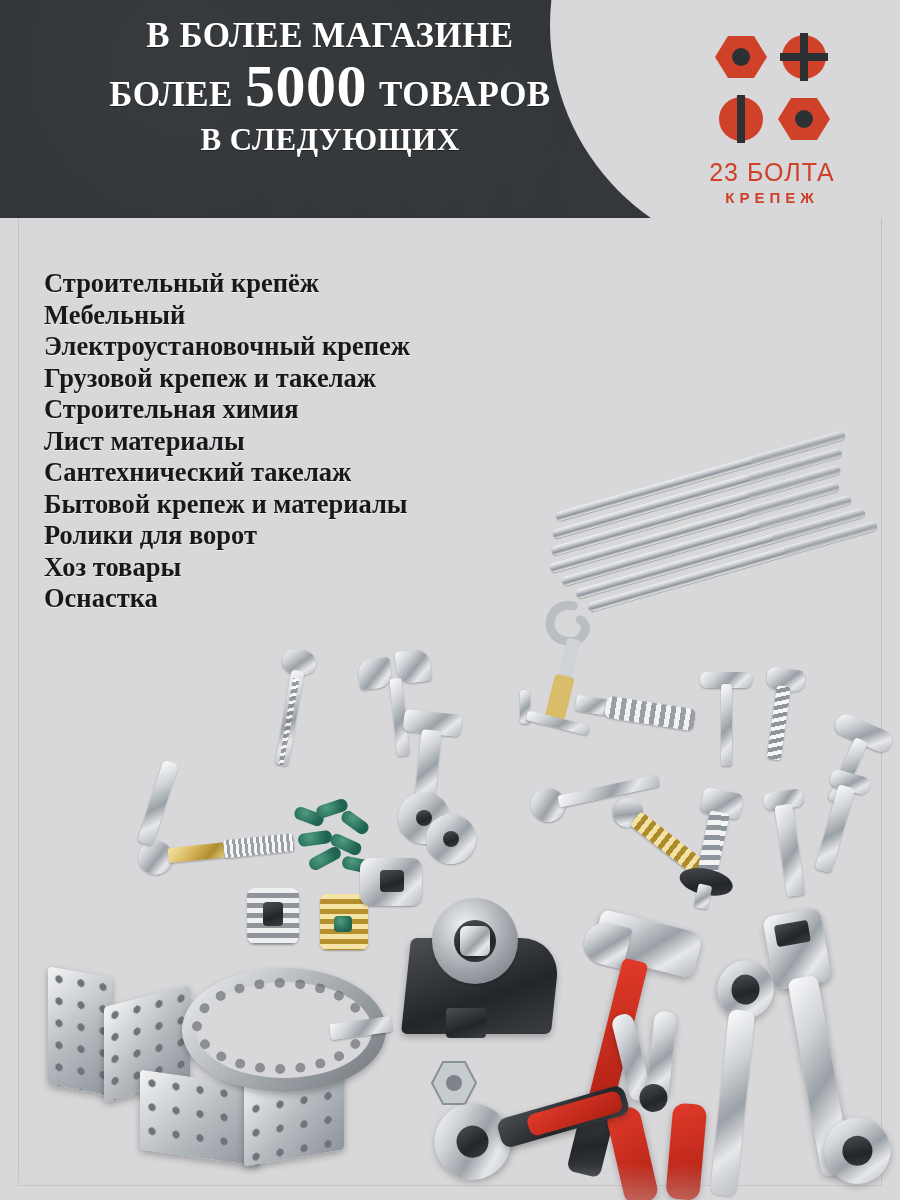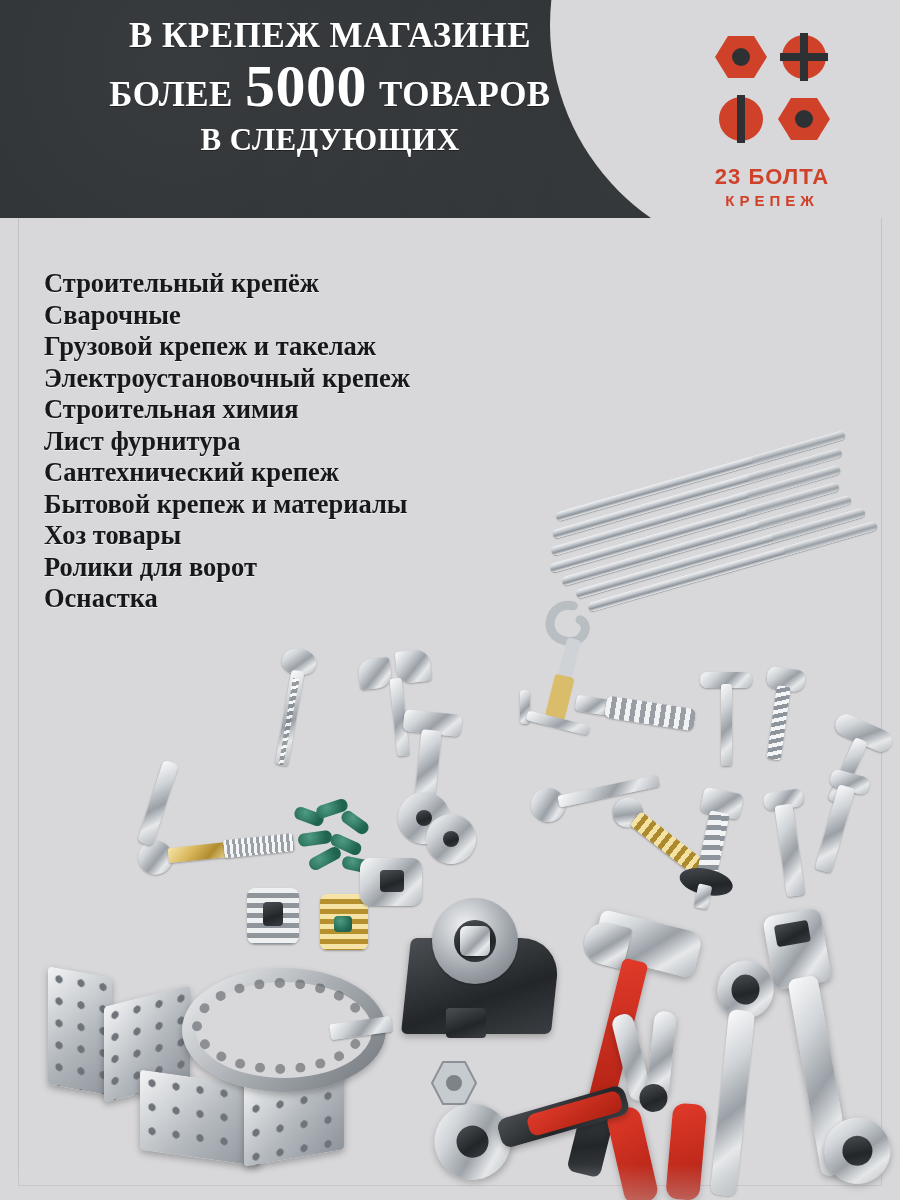--- a/index.html
+++ b/index.html
@@ -116,25 +116,25 @@
     width: 124px;
     height: 116px;
     margin: 0 auto;
     position: relative;
   }
   .mark {
     position: absolute;
     fill: #cf4129;
   }
   .logo-title {
-    margin-top: 18px;
+    margin-top: 12px;
     color: #cf4129;
     font-family: "Liberation Sans", sans-serif;
-    font-weight: bold;
-    font-size: 22px;
+    font-weight: normal;
+    font-size: 25px;
     letter-spacing: 1px;
   }
   .logo-sub {
     margin-top: 2px;
     color: #cf4129;
     font-family: "Liberation Sans", sans-serif;
     font-weight: bold;
     font-size: 15px;
     letter-spacing: 5px;
   }
@@ -219,21 +219,21 @@
 
 <div class="poster">
 
   <div class="frame"></div>
 
   <div class="header-band">
     <div class="header-cut"></div>
     <div class="header-cut2"></div>
 
     <div class="headline">
-      <div class="hl-line1">В КРЕПЕЖ МАГАЗИНЕ</div>
+      <div class="hl-line1">В БОЛЕЕ МАГАЗИНЕ</div>
       <div class="hl-line2">
         <span>БОЛЕЕ</span>
         <span class="hl-big">5000</span>
         <span>ТОВАРОВ</span>
       </div>
       <div class="hl-line3">В СЛЕДУЮЩИХ</div>
     </div>
 
     <div class="logo">
       <div class="logo-marks">
@@ -261,29 +261,29 @@
           </g>
         </svg>
       </div>
       <div class="logo-title">23 БОЛТА</div>
       <div class="logo-sub">КРЕПЕЖ</div>
     </div>
   </div>
 
   <div class="cat-list">
     <div class="cat-item">Строительный крепёж</div>
-    <div class="cat-item">Сварочные</div>
+    <div class="cat-item">Мебельный</div>
+    <div class="cat-item">Электроустановочный крепеж</div>
     <div class="cat-item">Грузовой крепеж и такелаж</div>
-    <div class="cat-item">Электроустановочный крепеж</div>
     <div class="cat-item">Строительная химия</div>
-    <div class="cat-item">Лист фурнитура</div>
-    <div class="cat-item">Сантехнический крепеж</div>
+    <div class="cat-item">Лист материалы</div>
+    <div class="cat-item">Сантехнический такелаж</div>
     <div class="cat-item">Бытовой крепеж и материалы</div>
+    <div class="cat-item">Ролики для ворот</div>
     <div class="cat-item">Хоз товары</div>
-    <div class="cat-item">Ролики для ворот</div>
     <div class="cat-item">Оснастка</div>
   </div>
 
   <div class="art electrodes">
     <div class="rod" style="top:0px;left:20px;"></div>
     <div class="rod" style="top:16px;left:12px;"></div>
     <div class="rod" style="top:32px;left:6px;"></div>
     <div class="rod" style="top:48px;left:0px;"></div>
     <div class="rod" style="top:64px;left:8px;"></div>
     <div class="rod" style="top:80px;left:18px;"></div>

